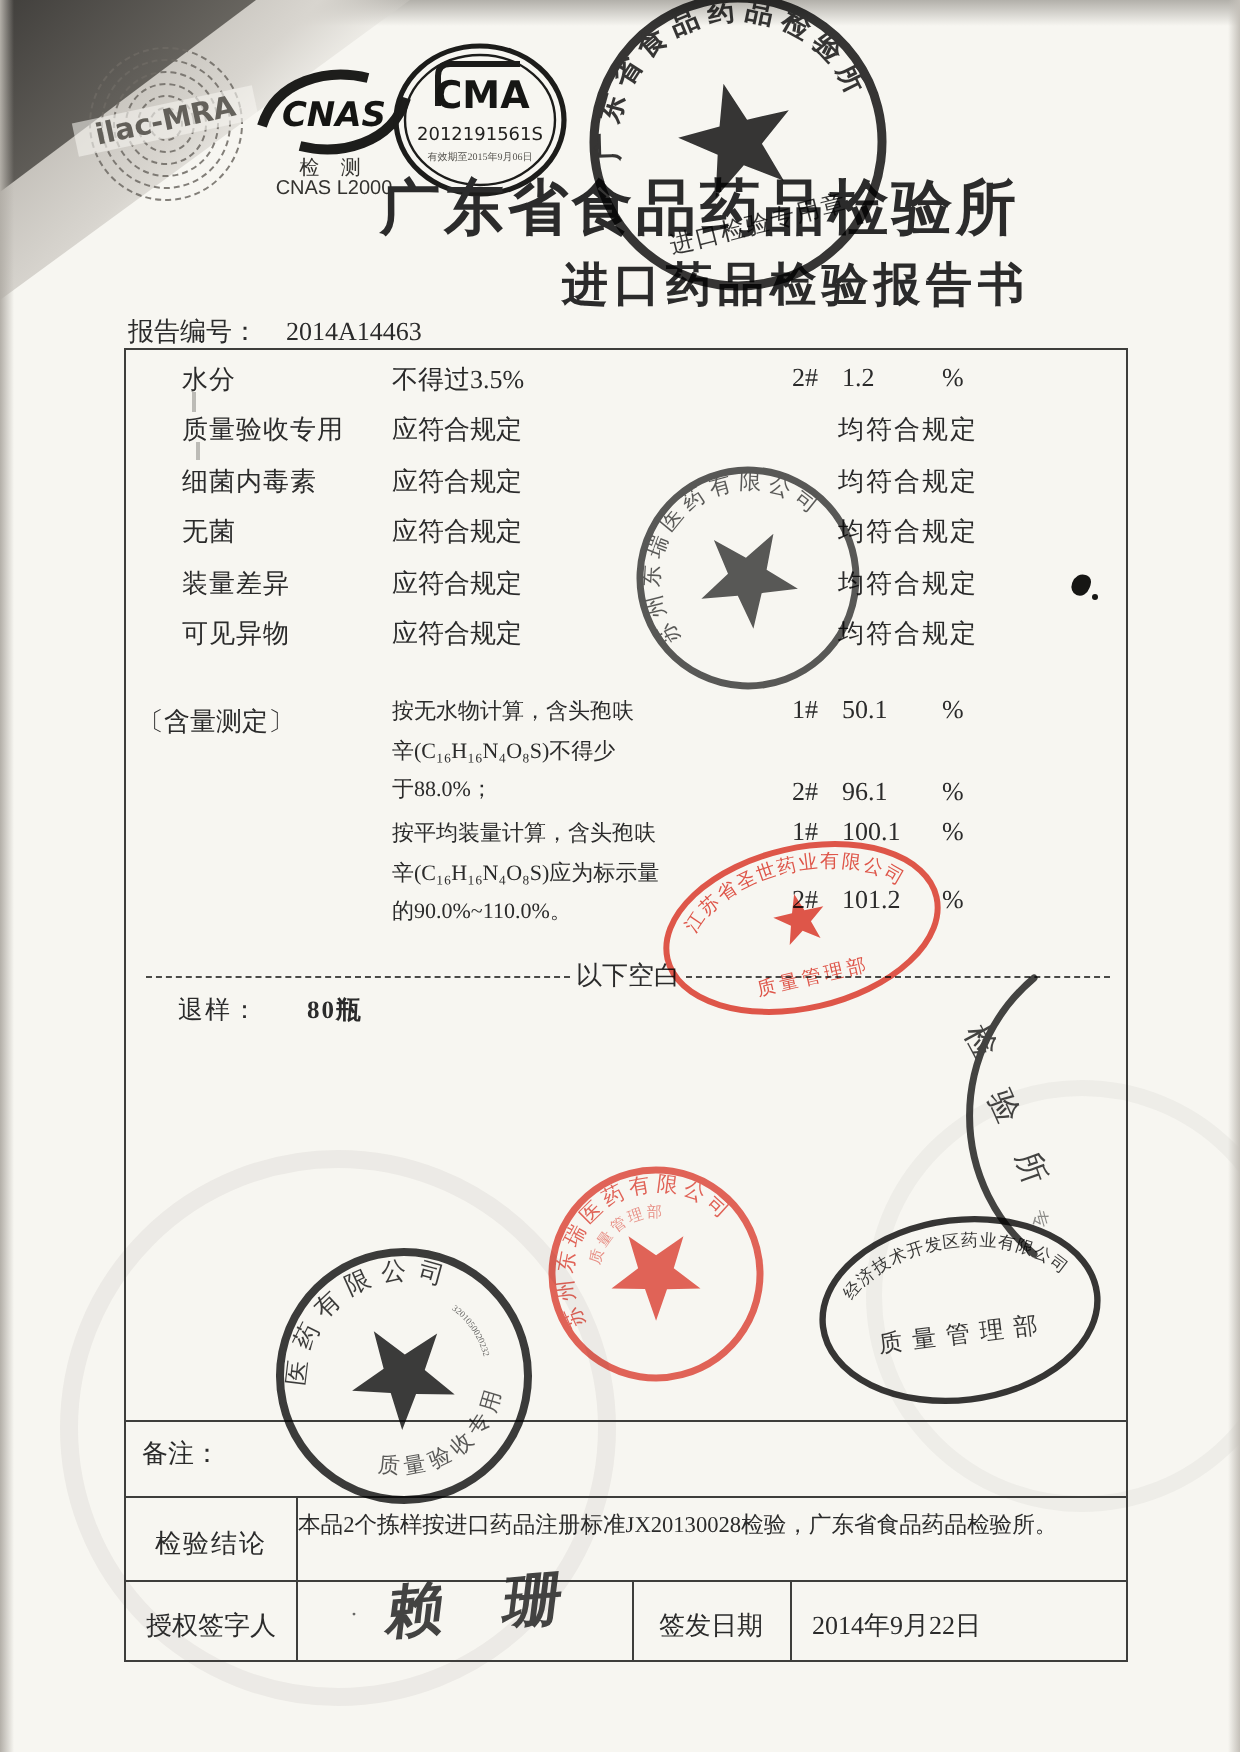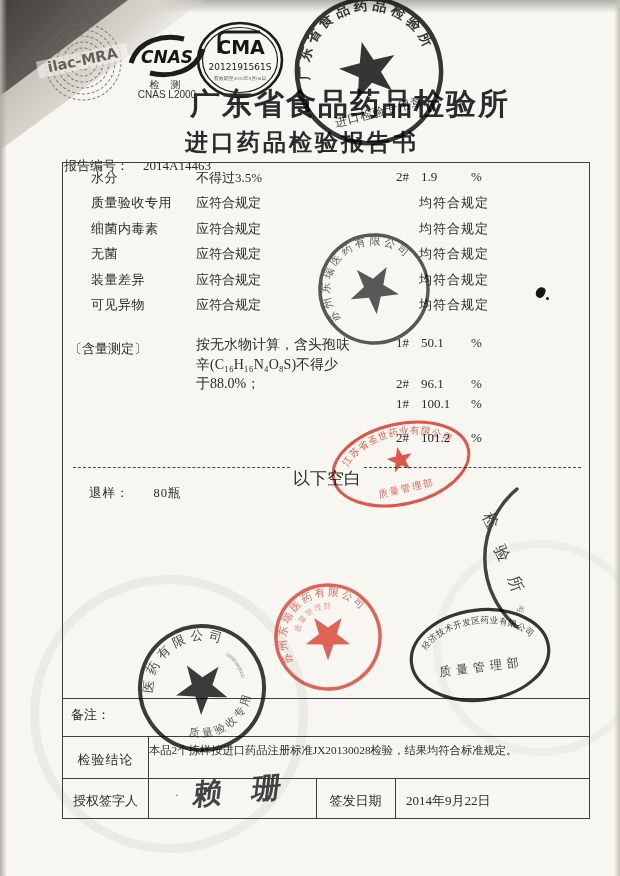--- a/index.html
+++ b/index.html
@@ -10,40 +10,40 @@
   .top-strip{left:0;top:0;width:620px;height:13px;background:linear-gradient(180deg,rgba(110,106,99,.5),rgba(110,106,99,0));}
   .corner-lite{left:0;top:0;width:205px;height:150px;background:linear-gradient(135deg,#aaa69f 0%,#d8d5cf 45%,rgba(216,213,207,0) 62%);clip-path:polygon(0 0,100% 0,0 100%);}
   .corner-dark{left:0;top:0;width:128px;height:96px;background:linear-gradient(135deg,#413f3c 0%,#6d6a64 65%,rgba(109,106,100,0) 100%);clip-path:polygon(0 0,100% 0,0 100%);}
   .edge-left{left:0;top:0;bottom:0;width:7px;background:linear-gradient(90deg,#b3afa8,rgba(179,175,168,0));}
   .edge-right{right:0;top:0;bottom:0;width:6px;background:linear-gradient(270deg,#c4c0b9,rgba(196,192,185,0));}
   .ghost{border-radius:50%;}
   .speck{background:#161614;}
   .smudge{background:#8d8b85;opacity:.55;}
   
   .org-title{left:150px;top:84px;width:400px;text-align:center;font-size:30px;font-weight:bold;letter-spacing:2px;}
-  .doc-title{left:185px;top:127px;width:330px;text-align:left;font-size:23px;font-weight:bold;letter-spacing:3px;}
+  .doc-title{left:185px;top:127px;width:330px;text-align:right;font-size:23px;font-weight:bold;letter-spacing:3px;}
   .report-no{left:64px;top:157px;font-size:13px;}
   .report-no b{font-weight:normal;margin-left:14px;font-family:"Liberation Serif",serif;}
   .cnas-cap{left:124px;top:80px;width:86px;text-align:center;font-size:10px;line-height:10px;font-family:"Liberation Sans",sans-serif;color:#33322f;}
   
-  .tbl{left:62px;top:162px;width:500px;height:655px;border:1.6px solid #3e3e3c;font-size:13px;padding-left:26px;}
+  .tbl{left:62px;top:174px;width:500px;height:655px;border:1.6px solid #3e3e3c;font-size:13px;}
   .trow{position:absolute;left:0;width:100%;height:20px;}
   .c-item{position:absolute;left:28px;letter-spacing:.5px;}
   .c-std{position:absolute;left:133px;}
   .c-smp{position:absolute;left:316px;width:30px;text-align:right;}
   .c-val{position:absolute;left:358px;}
   .c-unit{position:absolute;left:408px;}
   .c-res{position:absolute;left:356px;letter-spacing:1px;}
   .section-label{position:absolute;left:6px;top:155px;margin-top:22px;}
-  .assay-desc{position:absolute;left:133px;width:205px;white-space:pre-line;line-height:19.5px;font-size:14px;}
-  .blank-line{position:absolute;left:10px;right:8px;top:304px;display:flex;font-size:17px;}
+  .assay-desc{position:absolute;left:133px;width:205px;white-space:pre-line;line-height:19.5px;font-size:11px;}
+  .blank-line{position:absolute;left:10px;right:8px;top:304px;display:flex;align-items:center;font-size:13px;}
   .blank-line .dash{flex:1;border-top:1.6px dashed #4a4a47;}
   .blank-line .lbl{padding:0 3px;}
   .sample-note{position:absolute;left:26px;top:322px;font-size:12.5px;letter-spacing:1px;}
-  .sample-note b{font-weight:normal;margin-left:24px;margin-top:28px;}
+  .sample-note b{font-weight:bold;margin-left:24px;margin-top:28px;}
   .hline{position:absolute;left:0;width:100%;border-top:1.5px solid #3e3e3c;}
   .vline{position:absolute;border-left:1.5px solid #3e3e3c;}
   .remark-label{position:absolute;left:8px;top:543px;}
   .concl-label{position:absolute;left:0;top:588px;width:85px;text-align:center;letter-spacing:1px;}
   .concl-text{position:absolute;left:86px;top:580px;white-space:nowrap;font-size:11.3px;}
   .signer-label{position:absolute;left:0;top:629px;width:85px;text-align:center;}
   .issue-label{position:absolute;left:253px;top:629px;width:79px;text-align:center;}
   .issue-date{position:absolute;left:343px;top:629px;}
   .sig-dot{position:absolute;left:112px;top:625px;font-size:12px;opacity:.7;}
   .signature{position:absolute;left:130px;top:608px;font-size:29px;font-weight:600;letter-spacing:10px;
@@ -100,21 +100,21 @@
   <div class="abs doc-title">进口药品检验报告书</div>
   <div class="abs report-no">
     <span>报告编号：</span><b>2014A14463</b>
   </div>
 
   <div class="abs tbl">
     <div class="trow" style="top:6px;">
       <span class="c-item">水分</span>
       <span class="c-std">不得过3.5%</span>
       <span class="c-smp">2#</span>
-      <span class="c-val">1.9</span>
+      <span class="c-val">1.2</span>
       <span class="c-unit">%</span>
     </div>
     <div class="trow" style="top:31px;">
       <span class="c-item">质量验收专用</span>
       <span class="c-std">应符合规定</span>
       <span class="c-res">均符合规定</span>
     </div>
     <div class="trow" style="top:57px;">
       <span class="c-item">细菌内毒素</span>
       <span class="c-std">应符合规定</span>
@@ -145,20 +145,23 @@
       <span class="c-smp">1#</span>
       <span class="c-val">50.1</span>
       <span class="c-unit">%</span>
     </div>
     <div class="trow" style="top:213px;">
       <span class="c-smp">2#</span>
       <span class="c-val">96.1</span>
       <span class="c-unit">%</span>
     </div>
 
+    <div class="assay-desc" style="top:233px;">按平均装量计算，含头孢呋
+辛(C₁₆H₁₆N₄O₈S)应为标示量
+的90.0%~110.0%。</div>
     <div class="trow" style="top:233px;">
       <span class="c-smp">1#</span>
       <span class="c-val">100.1</span>
       <span class="c-unit">%</span>
     </div>
     <div class="trow" style="top:267px;">
       <span class="c-smp">2#</span>
       <span class="c-val">101.2</span>
       <span class="c-unit">%</span>
     </div>
@@ -175,21 +178,21 @@
 
     <div class="hline" style="top:535px;"></div>
     <div class="hline" style="top:573px;"></div>
     <div class="hline" style="top:615px;"></div>
     <div class="vline" style="left:85px;top:573px;height:82px;"></div>
     <div class="vline" style="left:253px;top:615px;height:40px;"></div>
     <div class="vline" style="left:332px;top:615px;height:40px;"></div>
 
     <div class="remark-label">备注：</div>
     <div class="concl-label">检验结论</div>
-    <div class="concl-text">本品2个拣样按进口药品注册标准JX20130028检验，结果均符合标准规定。</div>
+    <div class="concl-text">本品2个拣样按进口药品注册标准JX20130028检验，广东省食品药品检验所。</div>
     <div class="signer-label">授权签字人</div>
     <span class="sig-dot">·</span>
     <div class="signature">赖 珊</div>
     <div class="issue-label">签发日期</div>
     <div class="issue-date">2014年9月22日</div>
   </div>
 
 
   <svg class="stamp" style="left:288px;top:-10px;width:162px;height:162px;transform:rotate(-14deg);opacity:.88;" viewBox="-81 -81 162 162">
     <circle r="72" fill="none" stroke="currentColor" stroke-width="4.5"></circle>

